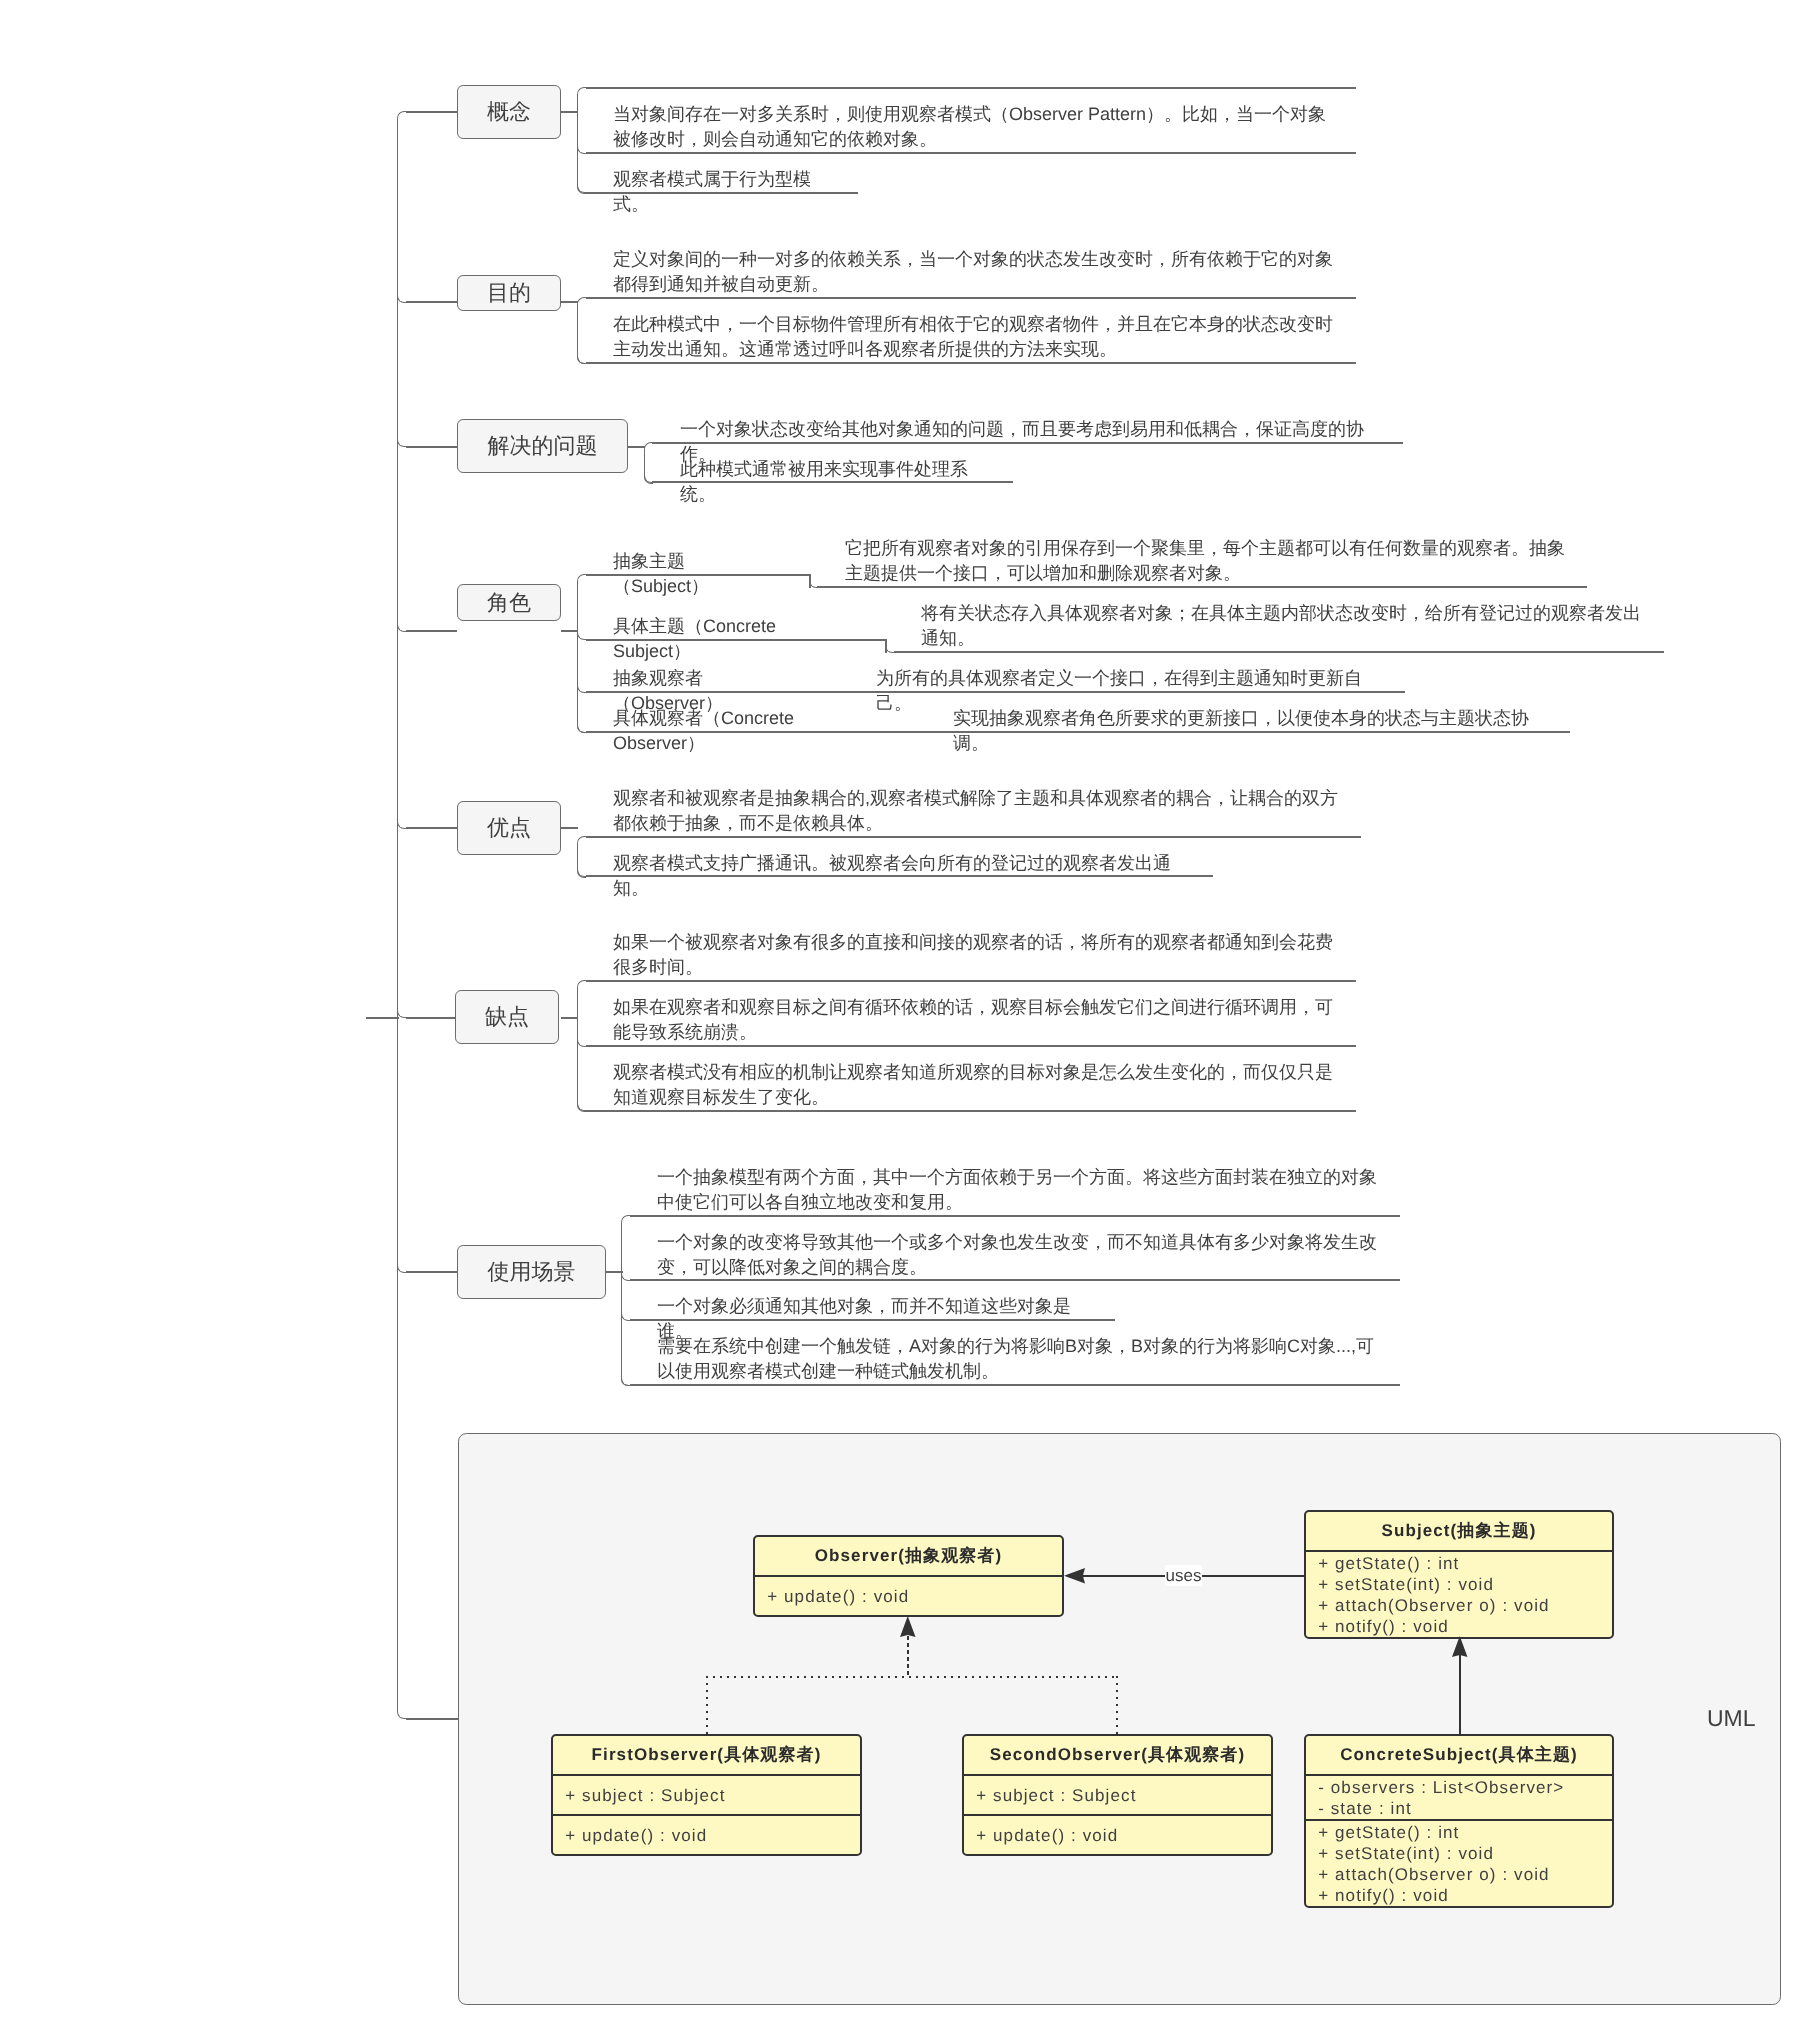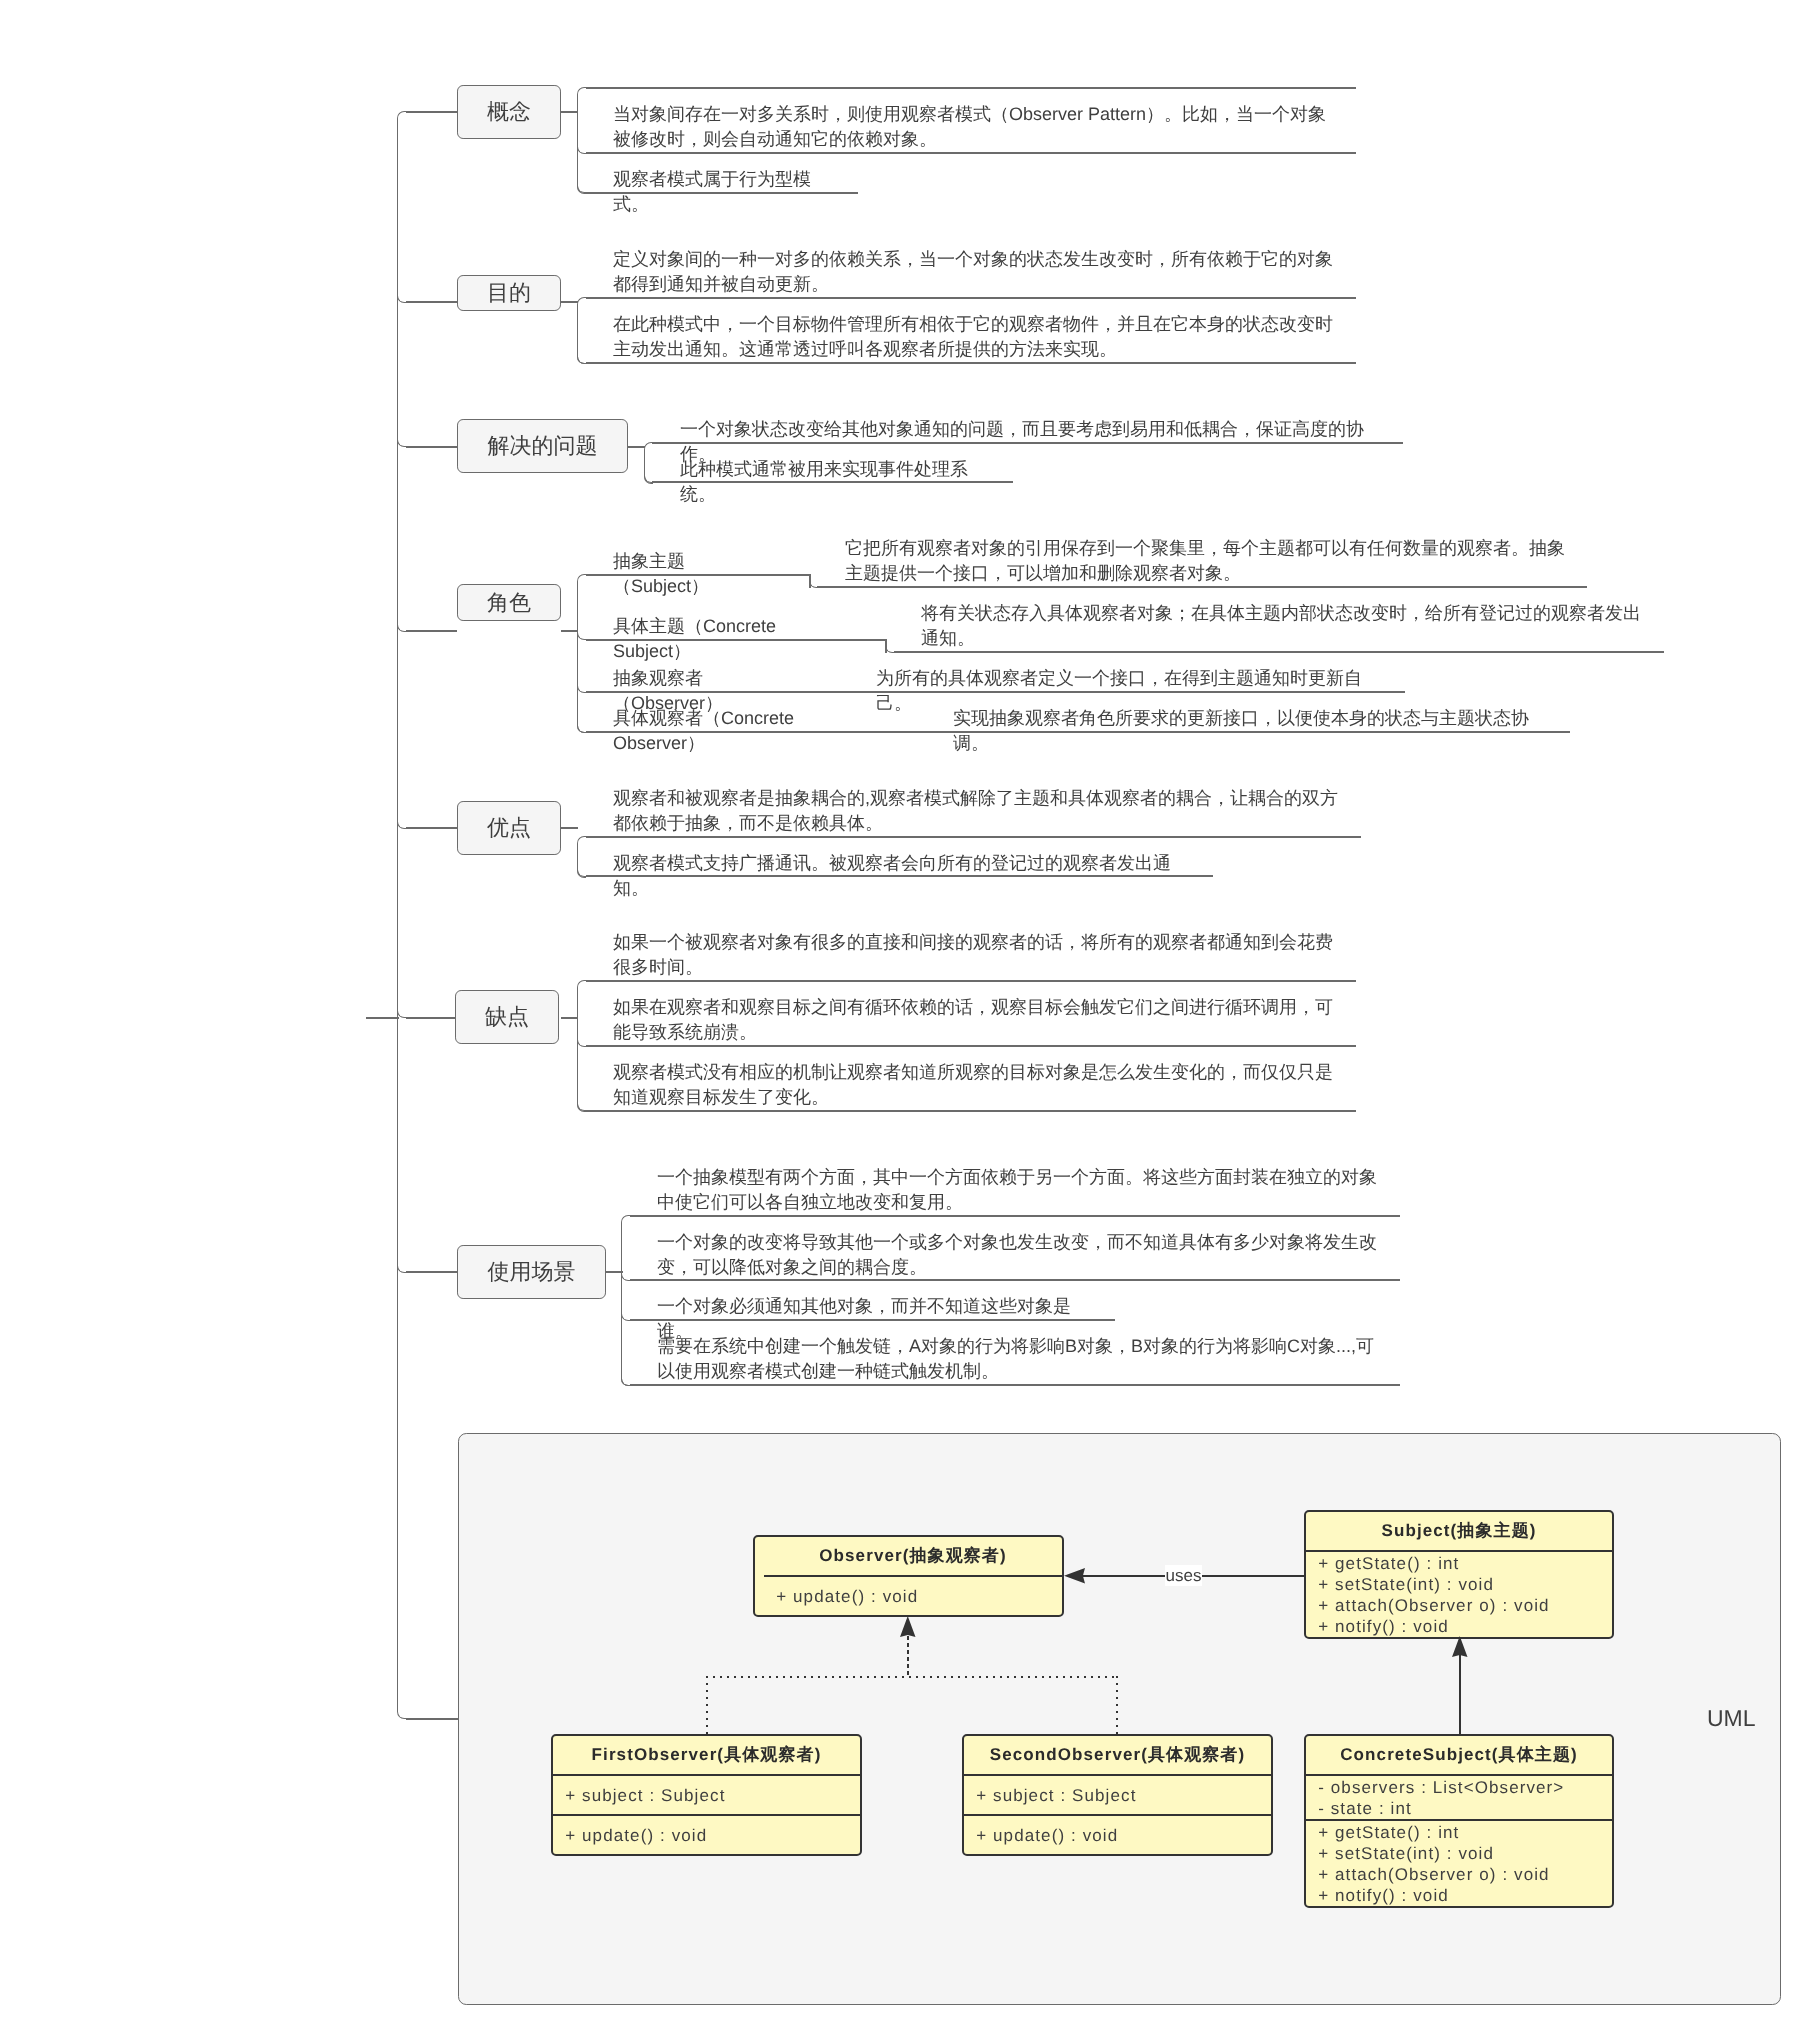--- a/index.html
+++ b/index.html
@@ -150,21 +150,21 @@
 <div class="uline" style="left:630px;top:1319px;width:485px;"></div>
 <div class="leaf" style="left:657px;top:1334px;width:729px;"><span>需要在系统中创建一个触发链，A对象的行为将影响B对象，B对象的行为将影响C对象...,可以使用观察者模式创建一种链式触发机制。</span></div>
 <div class="uline" style="left:630px;top:1384px;width:770px;"></div>
 <div class="spine" style="left:621px;top:1215px;height:171px;"></div>
 <div class="elbow" style="left:621px;top:1272px;"></div>
 <div class="elbow" style="left:621px;top:1312px;"></div>
 <div class="elbow" style="left:621px;top:1377px;"></div>
 <div class="uline" style="left:406px;top:1718px;width:52px;"></div>
 <div class="umlframe" style="left:458px;top:1433px;width:1323px;height:572px;"></div>
 <div class="umllabel">UML</div>
-<div class="cls" style="left:753px;top:1535px;width:311px;height:82px;padding-left:9px;">
+<div class="cls" style="left:753px;top:1535px;width:311px;height:82px;">
 <div class="hd" style="height:38px;line-height:38px;">Observer(抽象观察者)</div>
 <div class="sec" style="height:40px;">
 <div>+ update() : void</div>
 </div>
 </div>
 <div class="cls" style="left:1304px;top:1510px;width:310px;height:129px;">
 <div class="hd" style="height:38px;line-height:38px;">Subject(抽象主题)</div>
 <div class="sec" style="height:87px;">
 <div>+ getState() : int</div>
 <div>+ setState(int) : void</div>

